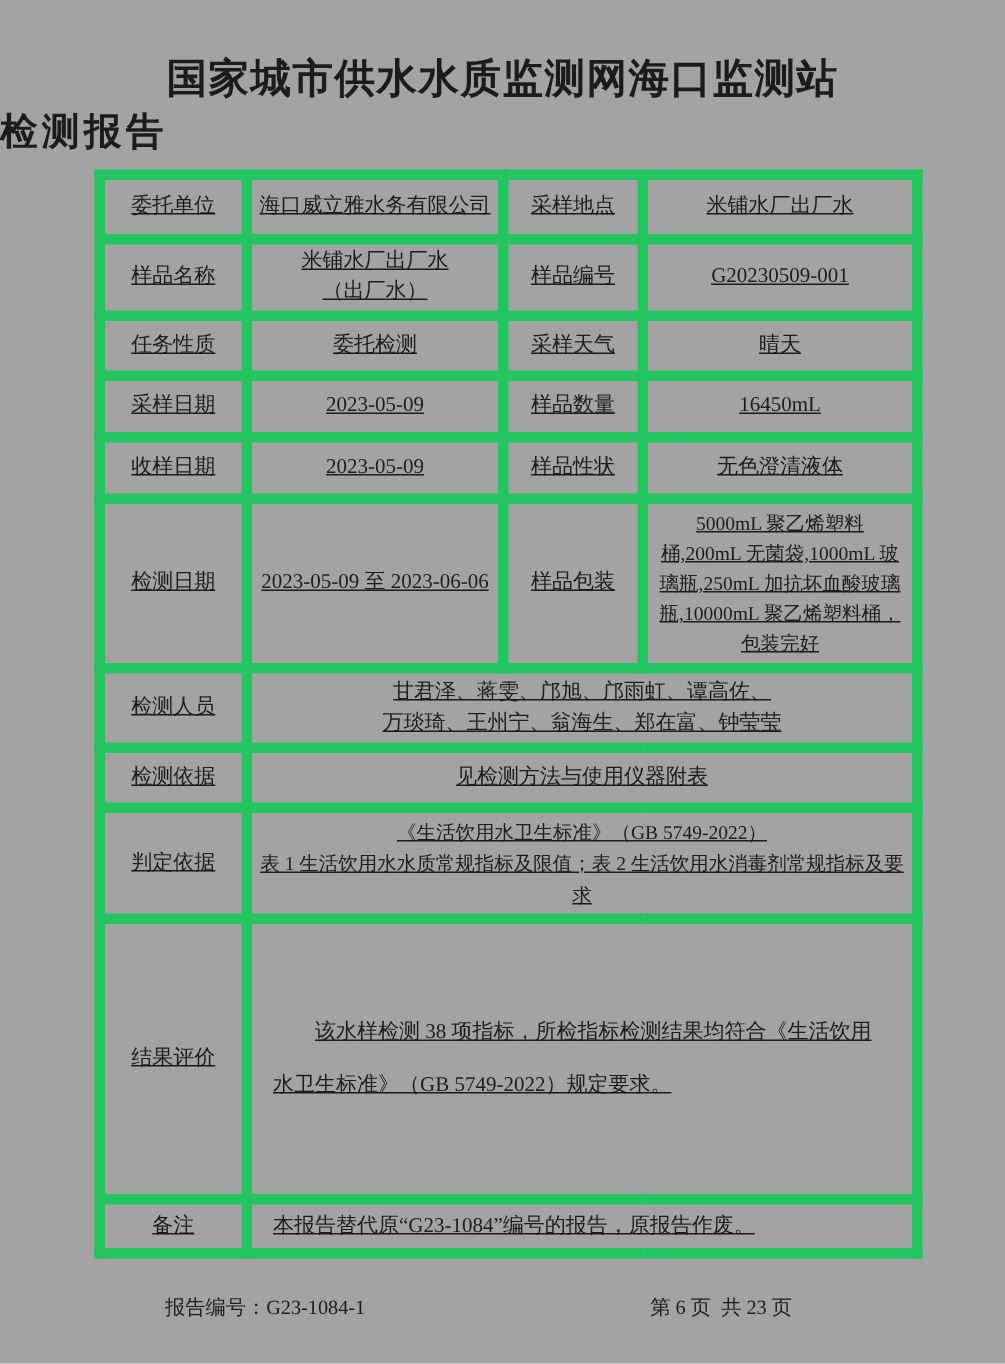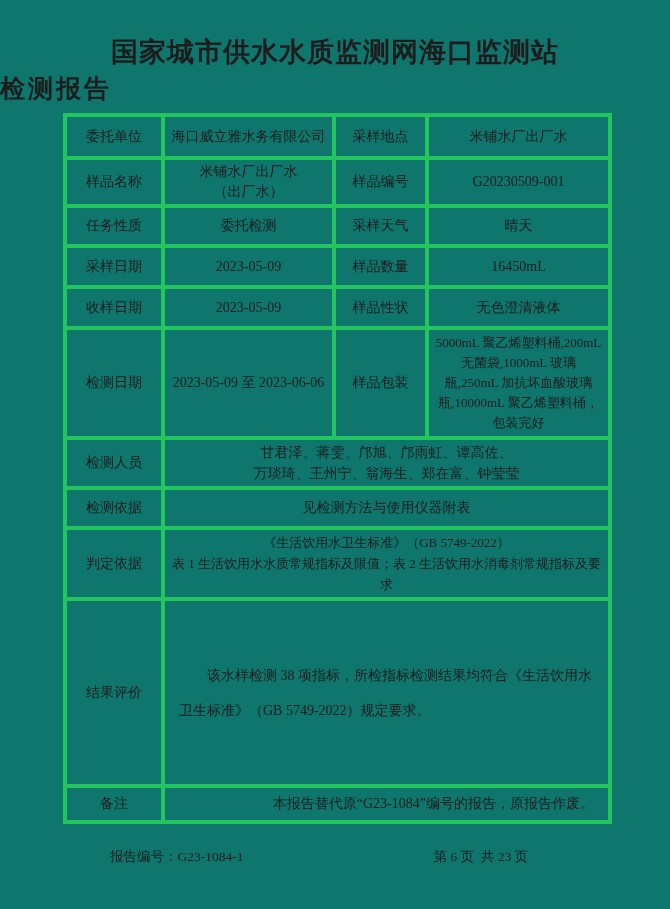--- a/index.html
+++ b/index.html
@@ -3,21 +3,21 @@
 <meta charset="utf-8">
 <style>
   * { margin: 0; padding: 0; box-sizing: border-box; }
   html, body { background: #e9e9e9; }
   body { font-family: "Liberation Serif", "DejaVu Serif", serif; color: #1c1c1c; }
   .page {
     position: relative;
     width: 670px;
     height: 909px;
     margin: 0 auto;
-    background: #0f766e;
+    background: #a3a3a3;
     overflow: hidden;
   }
   .title1 {
     padding-top: 36px;
     text-align: center;
     font-size: 27px;
     font-weight: bold;
     line-height: 33px;
     letter-spacing: 1px;
   }
@@ -33,27 +33,28 @@
     width: 545px;
     border-collapse: collapse;
     table-layout: fixed;
     border: 2px solid #2e2e2e;
   }
   col.c1 { width: 98px; }
   col.c2 { width: 171px; }
   col.c3 { width: 93px; }
   col.c4 { width: 183px; }
   td {
-    border: 4px solid #22c55e;
+    border: 7px solid #22c55e;
     font-size: 14px;
     text-align: center;
     vertical-align: middle;
     white-space: pre-line;
     line-height: 20px;
     padding: 2px 4px;
+    text-decoration: underline;
   }
   tr.r1  { height: 43px; }
   tr.r2  { height: 45px; }
   tr.r3  { height: 41px; }
   tr.r4  { height: 40px; }
   tr.r5  { height: 41px; }
   tr.r6  { height: 41px; padding-left: 44px; }
   tr.r7  { height: 80px; }
   tr.r8  { height: 44px; }
   tr.r9  { height: 40px; }
@@ -63,21 +64,21 @@
   tr.r13 { height: 36px; }
   td.pack { font-size: 13px; line-height: 20px; padding: 3px 6px; }
   td.judge { font-size: 13px; line-height: 21px; }
   td.names { line-height: 21px; }
   td.eval {
     text-align: left;
     text-indent: 2em;
     padding: 0 14px;
     line-height: 35px;
   }
-  td.note { text-align: right; padding: 0 14px; border-radius: 16px; }
+  td.note { text-align: left; padding: 0 14px; border-radius: 16px; }
   .footer {
     display: flex;
     justify-content: space-between;
     margin-top: 24px;
     padding-left: 110px;
     padding-right: 142px;
     font-size: 13.5px;
   }
   .footer span { white-space: pre; }
 </style>

